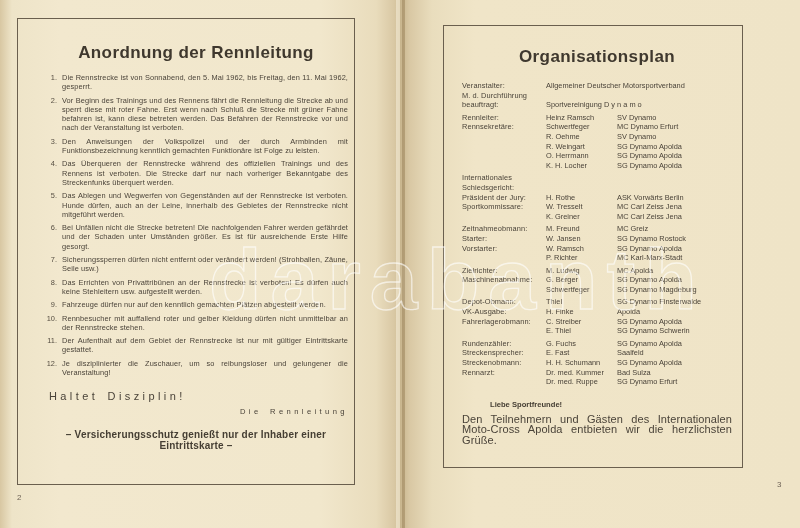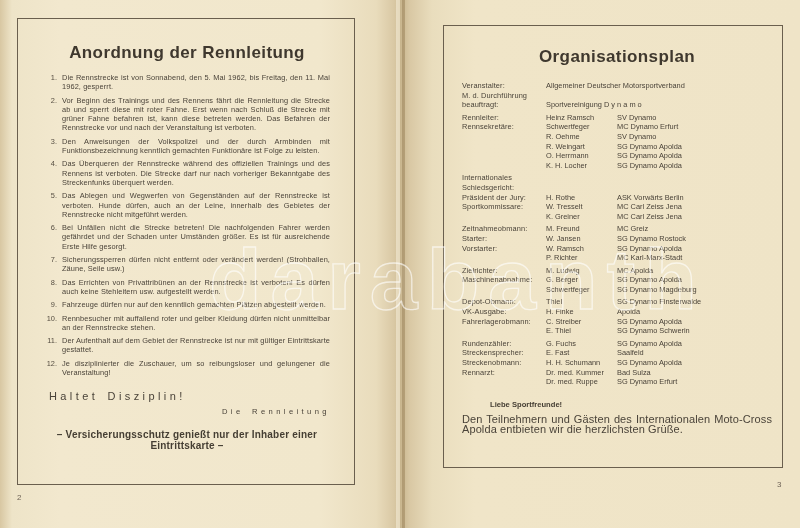--- a/index.html
+++ b/index.html
@@ -24,24 +24,24 @@
     background:rgba(125,100,58,0.35);
   }
   .spine-highlight {
     position:absolute; left:396px; top:0; width:4px; height:528px;
     background:rgba(255,250,235,0.45);
   }
   
   .box-left {
     position:absolute; left:17px; top:18px; width:338px; height:467px;
     border:1.5px solid #6a5f4e;
-    padding:24px 24px 0 26px;
+    padding:24px 6px 0 26px;
   }
   .box-right {
-    position:absolute; left:443px; top:25px; width:340px; height:443px;
+    position:absolute; left:443px; top:25px; width:300px; height:443px;
     border:1.5px solid #6a5f4e;
     padding:21px 10px 0 18px;
   }
   .doc-title {
     text-align:center; font-size:17px; font-weight:bold;
     letter-spacing:0.4px; color:#3f382e; line-height:20px;
   }
   
   .rules { margin-top:10px; }
   .rule { display:flex; margin-bottom:4px; }

